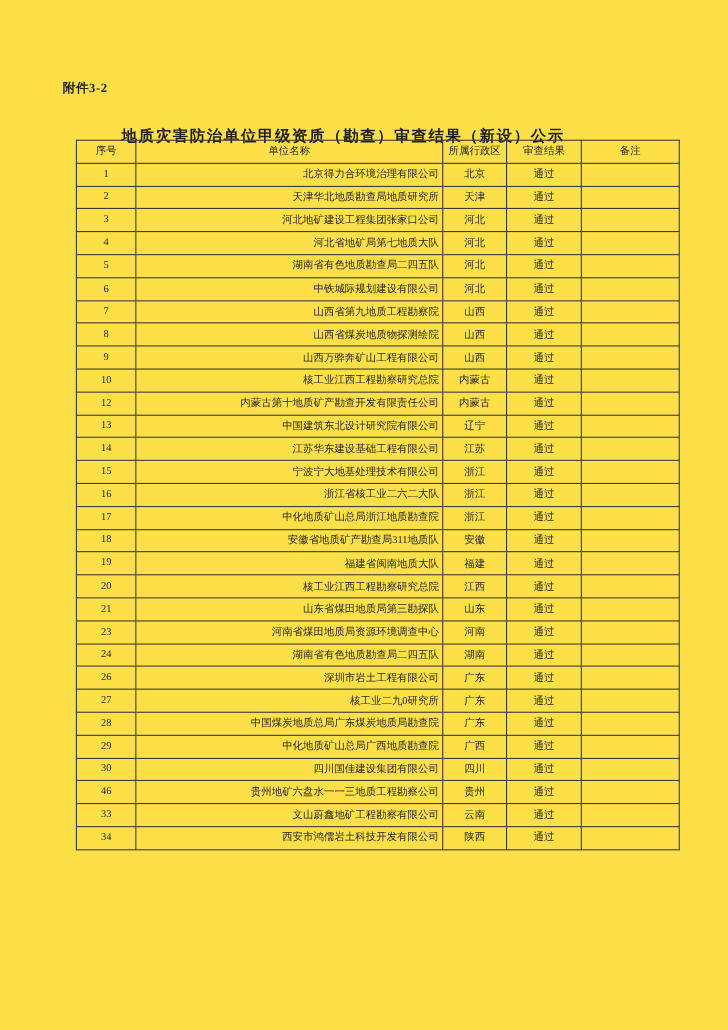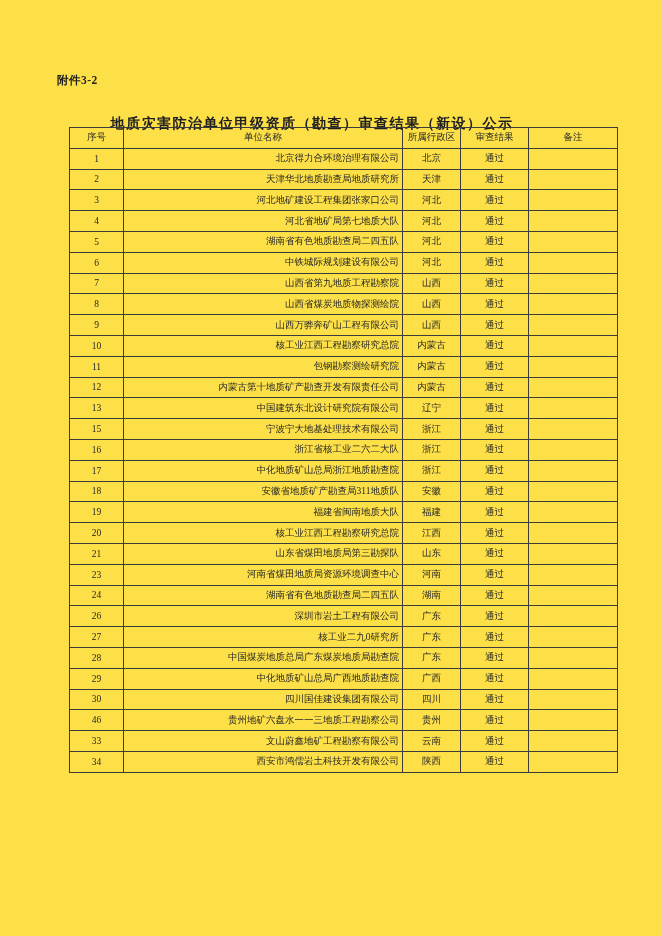--- a/index.html
+++ b/index.html
@@ -162,41 +162,41 @@
           <td class="c-remark"></td>
         </tr>
         <tr>
           <td class="c-no">10</td>
           <td class="c-name">核工业江西工程勘察研究总院</td>
           <td class="c-region">内蒙古</td>
           <td class="c-result">通过</td>
           <td class="c-remark"></td>
         </tr>
         <tr>
-          <td class="c-no">11</td>
-          <td class="c-name">包钢勘察测绘研究院</td>
-          <td class="c-region">内蒙古</td>
-          <td class="c-result">通过</td>
-          <td class="c-remark"></td>
-        </tr>
-        <tr>
           <td class="c-no">12</td>
           <td class="c-name">内蒙古第十地质矿产勘查开发有限责任公司</td>
           <td class="c-region">内蒙古</td>
           <td class="c-result">通过</td>
           <td class="c-remark"></td>
         </tr>
         <tr>
           <td class="c-no">13</td>
           <td class="c-name">中国建筑东北设计研究院有限公司</td>
           <td class="c-region">辽宁</td>
           <td class="c-result">通过</td>
           <td class="c-remark"></td>
         </tr>
         <tr>
+          <td class="c-no">14</td>
+          <td class="c-name">江苏华东建设基础工程有限公司</td>
+          <td class="c-region">江苏</td>
+          <td class="c-result">通过</td>
+          <td class="c-remark"></td>
+        </tr>
+        <tr>
           <td class="c-no">15</td>
           <td class="c-name">宁波宁大地基处理技术有限公司</td>
           <td class="c-region">浙江</td>
           <td class="c-result">通过</td>
           <td class="c-remark"></td>
         </tr>
         <tr>
           <td class="c-no">16</td>
           <td class="c-name">浙江省核工业二六二大队</td>
           <td class="c-region">浙江</td>

